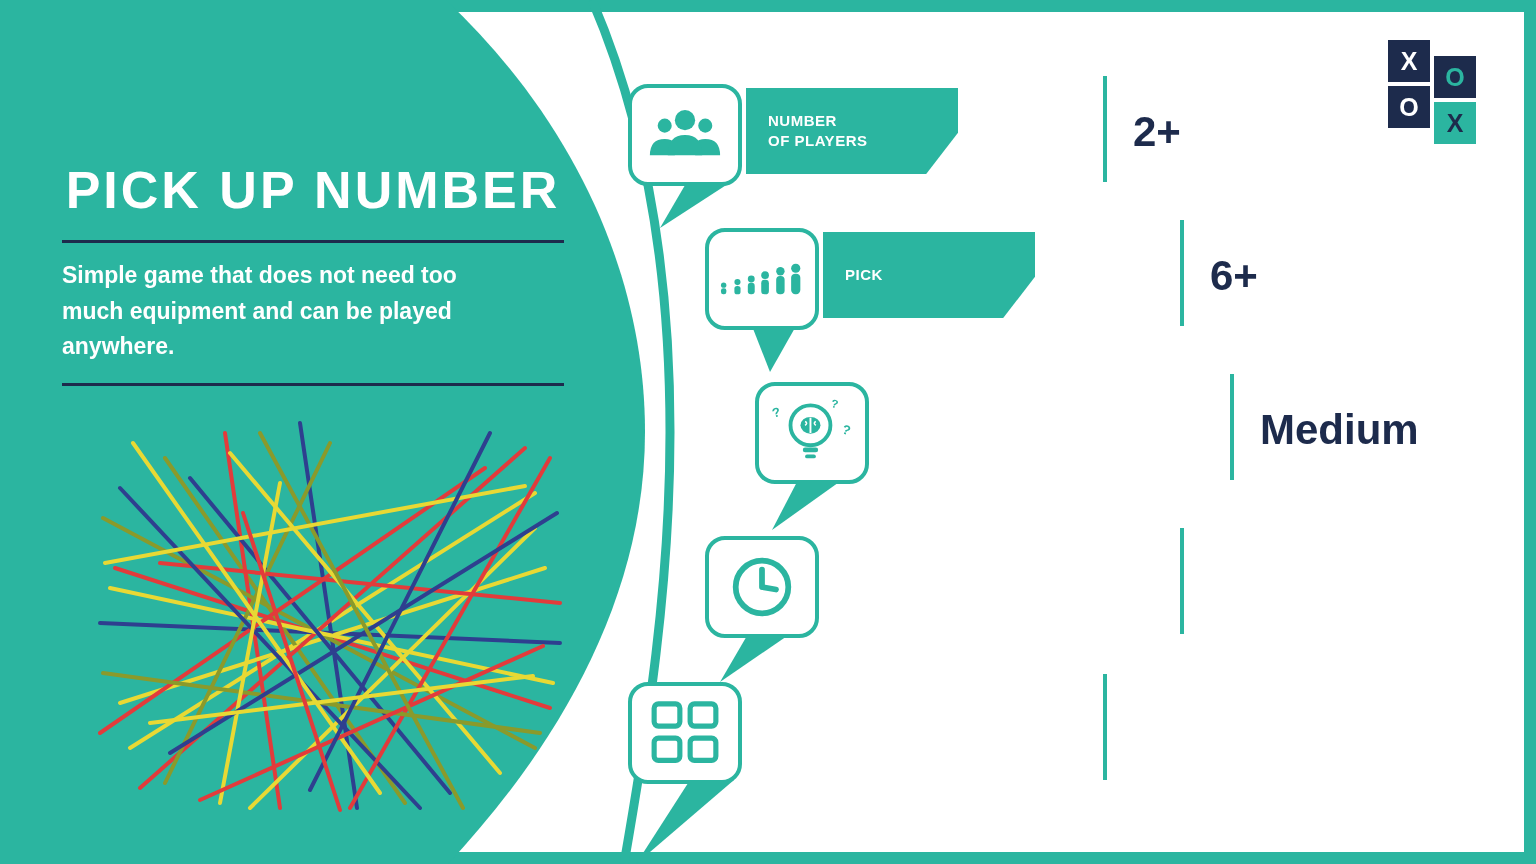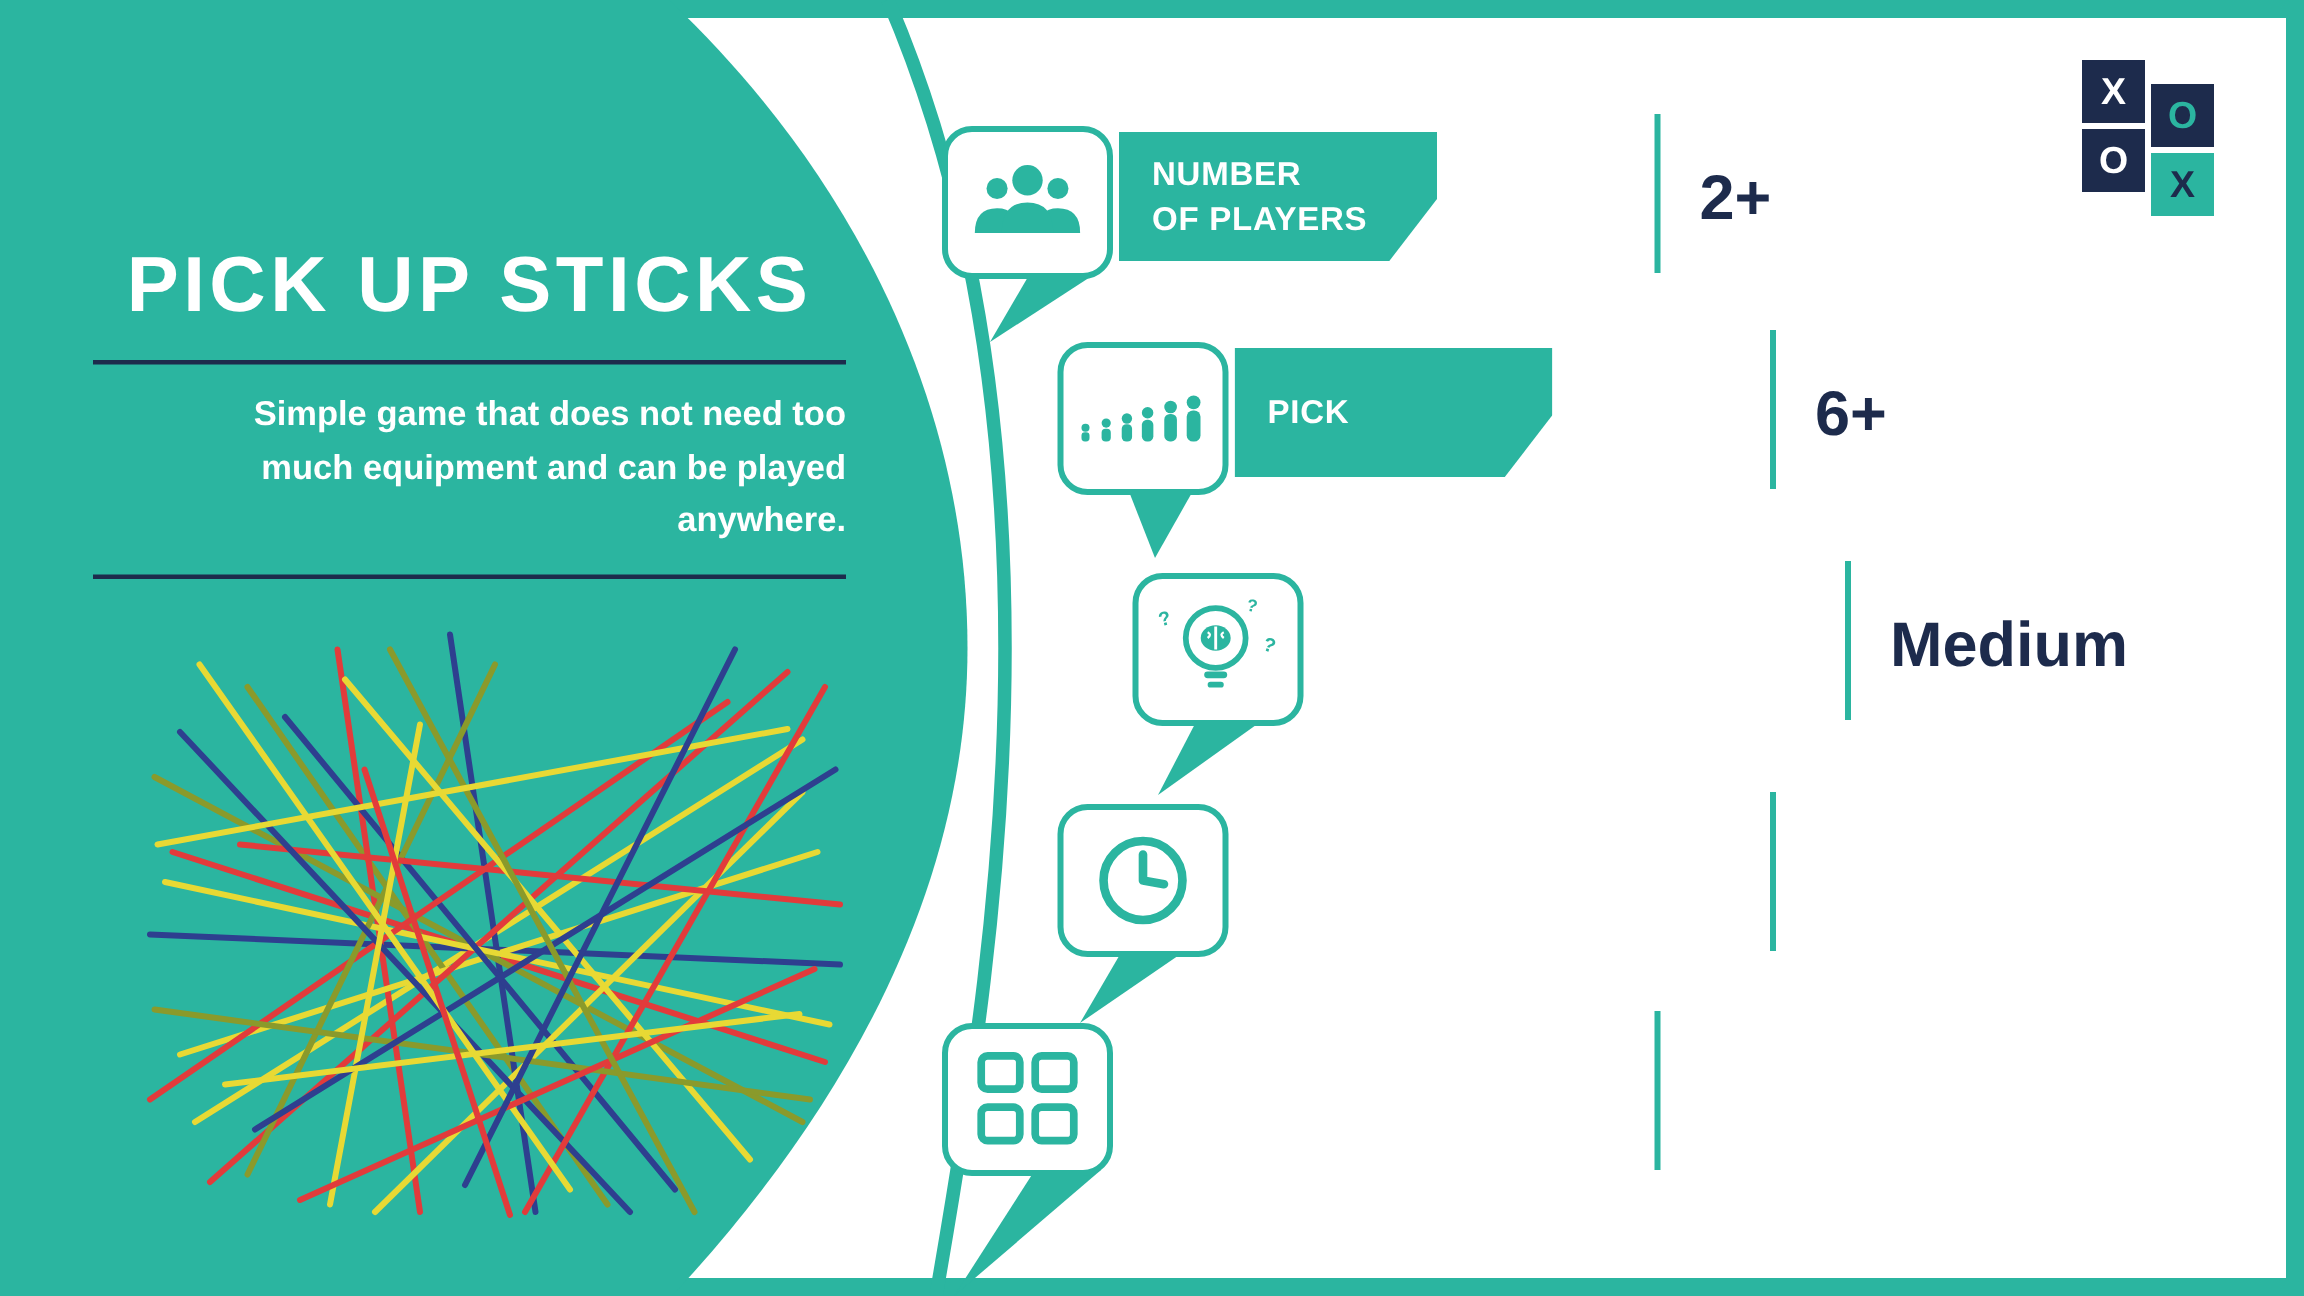--- a/index.html
+++ b/index.html
@@ -7,37 +7,37 @@
   .canvas{ position:relative; width:1536px; height:864px; background:#2bb5a0; overflow:hidden; }
   .inner-white{ position:absolute; left:12px; top:12px; right:12px; bottom:12px; background:#ffffff; }
   .bg-svg{ position:absolute; left:0; top:0; width:1536px; height:864px; z-index:1; }
   .content{ position:absolute; left:0; top:0; width:1536px; height:864px; z-index:2; }
 
   
   .title{ position:absolute; left:58px; top:160px; width:510px; text-align:center;
           color:#ffffff; font-size:52px; font-weight:bold; letter-spacing:3px; }
   .divider{ position:absolute; left:62px; width:502px; height:3px; background:#1d2b4c; }
   .divider.top{ top:240px; } .divider.bottom{ top:383px; }
-  .description{ position:absolute; left:62px; top:258px; width:502px; text-align:right;
+  .description{ position:absolute; left:62px; top:258px; width:502px; text-align:left;
           color:#ffffff; font-size:23px; font-weight:bold; line-height:1.55; white-space:pre-line; }
   .sticks{ position:absolute; left:95px; top:418px; width:470px; height:395px; }
 
   
   .row{ position:absolute; width:910px; height:110px; }
   .row-1{ left:628px; top:84px; }
   .row-2{ left:705px; top:228px; }
   .row-3{ left:755px; top:382px; }
   .row-4{ left:705px; top:536px; }
   .row-5{ left:628px; top:682px; }
   .bubble{ position:absolute; left:0; top:0; width:114px; height:102px; background:#ffffff;
            border:4px solid #2bb5a0; border-radius:20px; display:flex; align-items:center; justify-content:center; }
   .label-box{ position:absolute; left:118px; top:4px; width:212px; height:86px; background:#2bb5a0;
            color:#ffffff; display:flex; align-items:center; padding-left:22px;
            clip-path:polygon(0 0,100% 0,100% 52%,85% 100%,0 100%);
-           font-size:22px; font-weight:bold; letter-spacing:0.5px; line-height:1.35; white-space:pre-line; }
+           font-size:15px; font-weight:bold; letter-spacing:0.5px; line-height:1.35; white-space:pre-line; }
   .tick{ position:absolute; left:475px; top:-8px; width:4px; height:106px; background:#2bb5a0; }
   .value{ position:absolute; left:505px; top:0; height:96px; display:flex; align-items:center;
            color:#1d2b4c; font-size:42px; font-weight:bold; white-space:pre-line; line-height:1.15; }
   .row-4 .value, .row-5 .value{ font-size:36px; }
 
   
   .logo{ position:absolute; left:1388px; top:40px; width:92px; height:110px; }
   .logo-cell{ position:absolute; width:42px; height:42px; display:flex; align-items:center; justify-content:center;
            font-size:25px; font-weight:bold; }
   .logo-cell.c1{ left:0; top:0; background:#1d2b4c; color:#ffffff; }
@@ -60,21 +60,21 @@
     <path fill="none" stroke="#2bb5a0" stroke-width="9" d="M592,0 C648,130 670,280 670,432 C670,585 648,726 624,864"></path>
     <polygon fill="#2bb5a0" points="688,180 734,180 660,228"></polygon>
     <polygon fill="#2bb5a0" points="752,326 796,326 770,372"></polygon>
     <polygon fill="#2bb5a0" points="798,480 842,480 772,530"></polygon>
     <polygon fill="#2bb5a0" points="748,634 790,634 720,682"></polygon>
     <polygon fill="#2bb5a0" points="690,780 734,780 636,864"></polygon>
   </svg>
 
   <div class="content">
 
-    <div class="title">PICK UP STICKS</div>
+    <div class="title">PICK UP NUMBER</div>
     <div class="divider top"></div>
     <div class="description">Simple game that does not need too
 much equipment and can be played
 anywhere.</div>
     <div class="divider bottom"></div>
 
     <svg class="sticks" viewBox="0 0 470 395" aria-hidden="true">
       <g stroke-width="4" stroke-linecap="round">
         <line x1="20" y1="150" x2="455" y2="290" stroke="#e23b3b"></line>
         <line x1="35" y1="330" x2="440" y2="75" stroke="#e8d934"></line>

